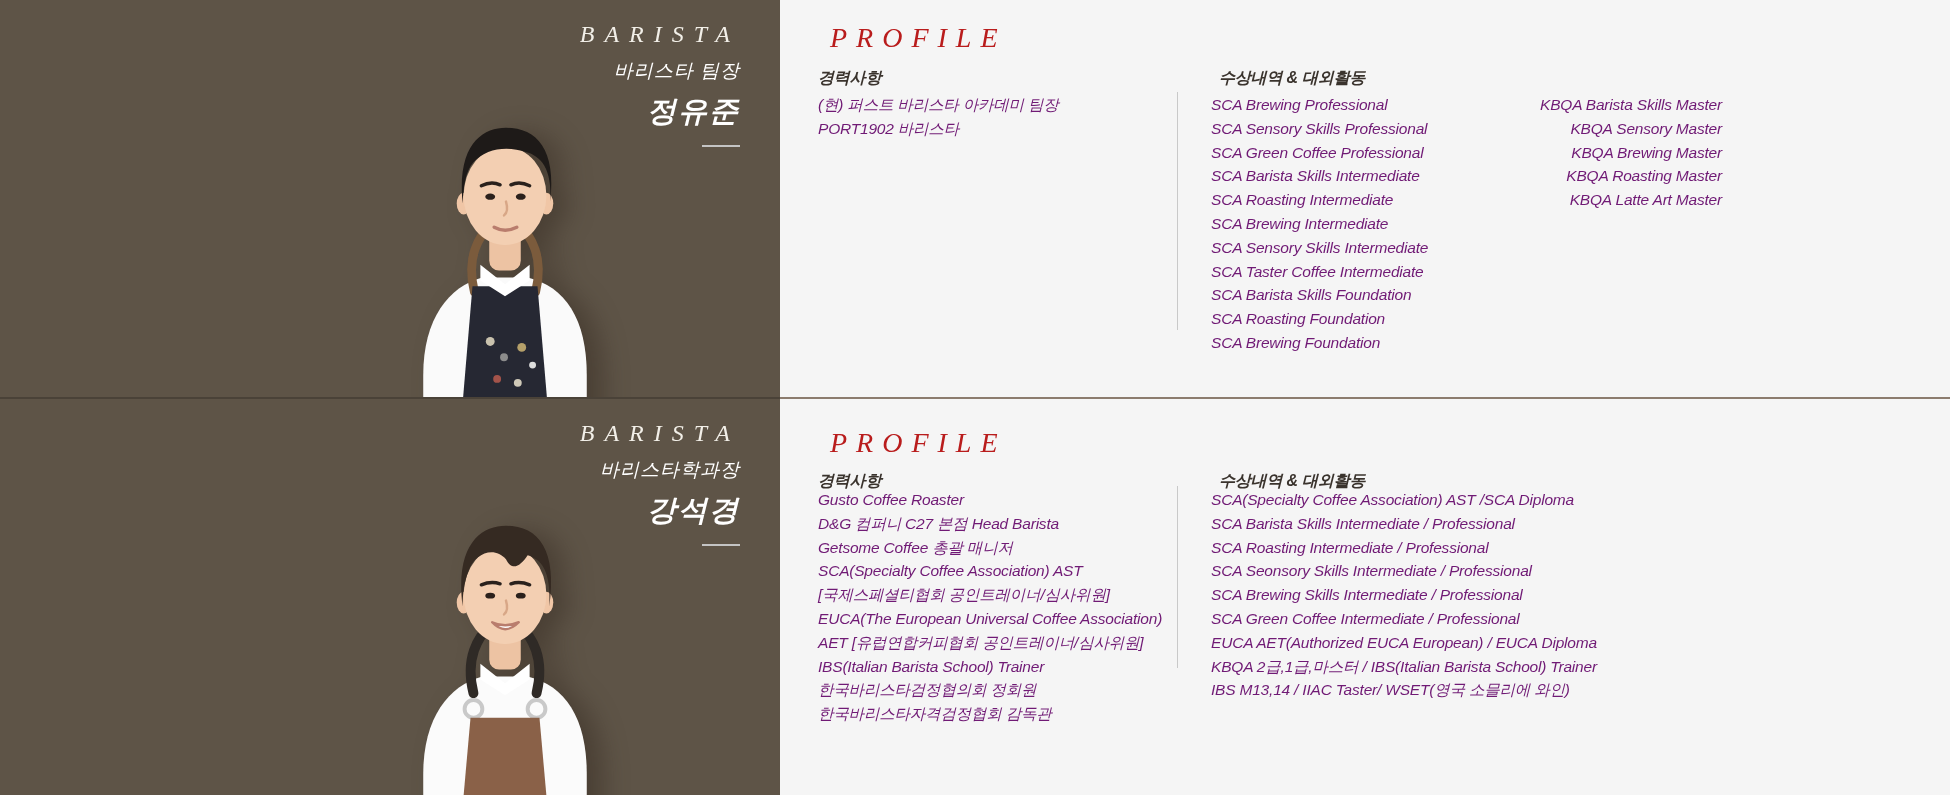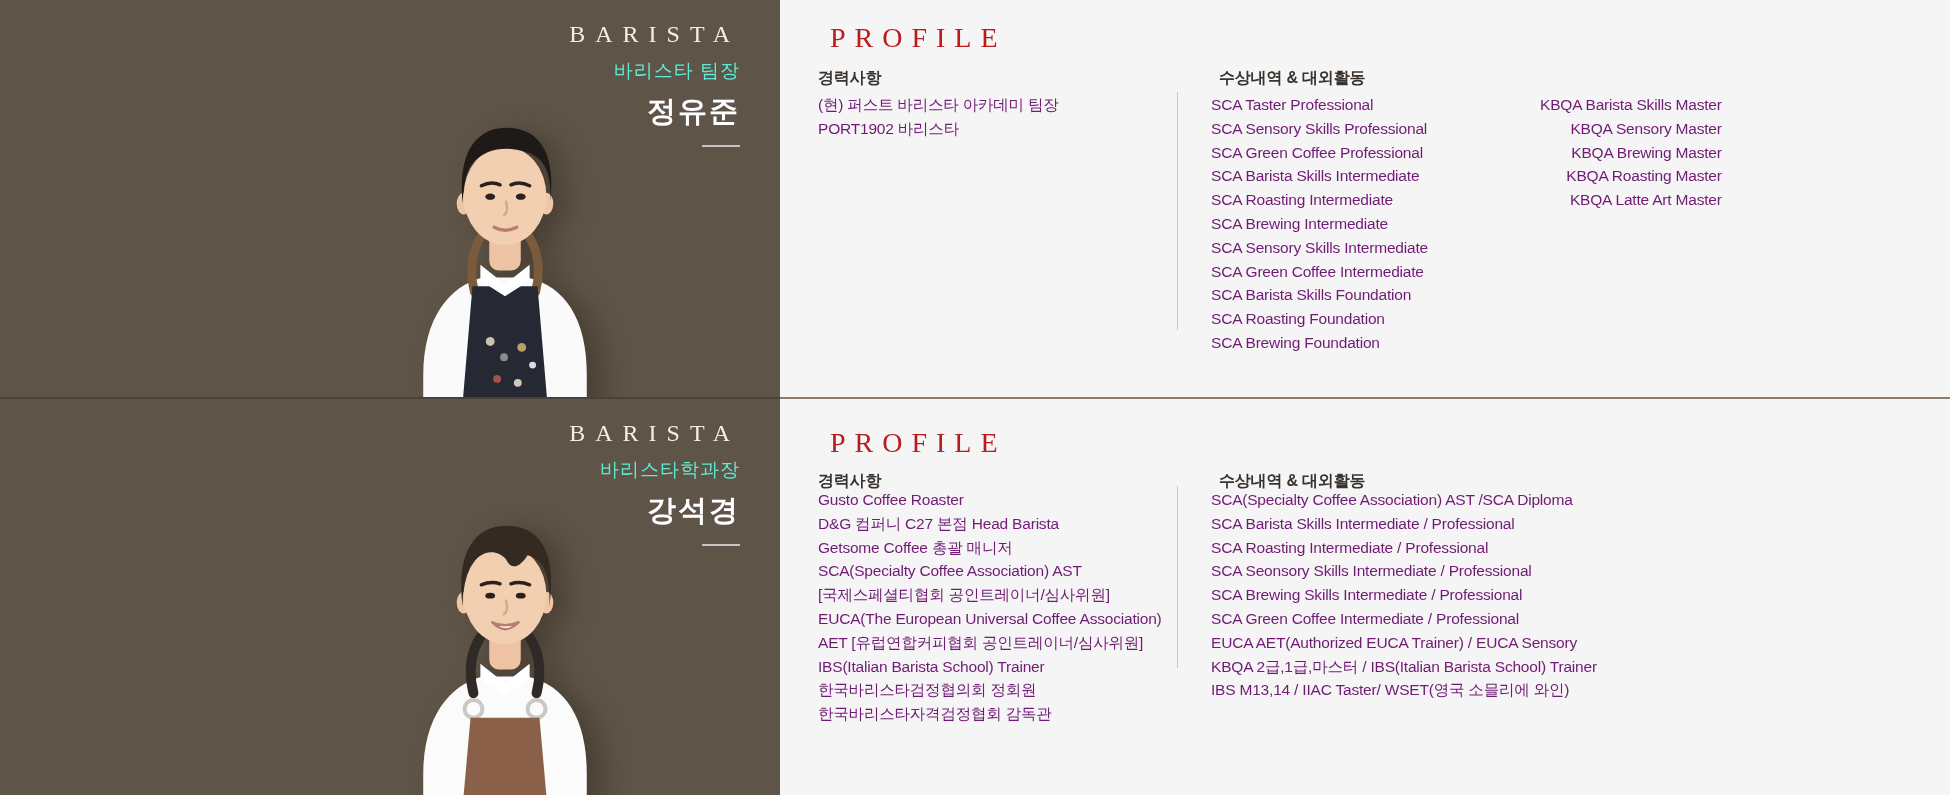--- a/index.html
+++ b/index.html
@@ -1,35 +1,35 @@
 <!DOCTYPE html>
 <html><head>
 <meta charset="utf-8">
 <style>
   html,body{margin:0;padding:0;background:#e9e9e9;}
   .page{
     position:relative;width:1950px;height:795px;overflow:hidden;
     background:#f5f5f5;font-family:"Liberation Sans","DejaVu Sans",sans-serif;
   }
-  .profile-row{position:absolute;left:0;width:1950px;height:498px;}
+  .profile-row{position:absolute;left:0;width:1950px;height:498px;font-style:italic;}
   .row-0{top:0;}
   .row-1{top:399px;}
   .row-divider{position:absolute;top:397px;left:0;width:1950px;height:2px;z-index:5;}
   .row-divider .seg-dark{position:absolute;left:0;top:0;width:780px;height:2px;background:#4a4238;}
   .row-divider .seg-light{position:absolute;left:780px;top:0;width:1170px;height:2px;background:#8c7c6e;}
 
   
   .photo-panel{position:absolute;left:0;top:0;width:780px;height:100%;background:#5e5447;overflow:hidden;}
   .person-svg{position:absolute;left:372px;bottom:0;width:266px;height:383px;
     filter:drop-shadow(16px 5px 13px rgba(48,38,28,0.45));}
   .id-block{position:absolute;right:40px;top:0;width:330px;text-align:right;}
   .banner{position:absolute;right:0;top:21px;width:330px;
     font-family:"Liberation Serif","DejaVu Serif",serif;
     font-size:24px;letter-spacing:10px;color:#f2efe8;white-space:nowrap;}
-  .role{position:absolute;right:0;top:58px;width:330px;font-size:19px;color:#5eead4;letter-spacing:1px;}
+  .role{position:absolute;right:0;top:58px;width:330px;font-size:19px;color:#ffffff;letter-spacing:1px;}
   .name{position:absolute;right:0;top:92px;width:330px;font-size:29px;font-weight:bold;color:#ffffff;letter-spacing:2px;}
   .name-underline{position:absolute;right:0;top:145px;width:38px;height:2px;background:#c4c4c4;}
 
   
   .info-panel{position:absolute;left:780px;top:0;width:1170px;height:100%;background:#f5f5f5;}
   .profile-title{position:absolute;left:50px;top:22px;
     font-family:"Liberation Serif","DejaVu Serif",serif;
     font-size:28px;letter-spacing:9px;color:#b91c1c;}
   .row-1 .profile-title{top:28px;}
   .col-heading{position:absolute;font-size:16px;font-weight:bold;color:#3a332d;letter-spacing:-0.2px;}
@@ -91,28 +91,28 @@
     <div class="info-panel">
       <div class="profile-title">PROFILE</div>
       <div class="col-heading career-heading">경력사항</div>
       <div class="list-col career-list">
           <div>(현) 퍼스트 바리스타 아카데미 팀장</div>
           <div>PORT1902 바리스타</div>
         </div>
       <div class="col-divider"></div>
       <div class="col-heading awards-heading">수상내역 &amp; 대외활동</div>
       <div class="list-col awards-list">
-          <div>SCA Taster Professional</div>
+          <div>SCA Brewing Professional</div>
           <div>SCA Sensory Skills Professional</div>
           <div>SCA Green Coffee Professional</div>
           <div>SCA Barista Skills Intermediate</div>
           <div>SCA Roasting Intermediate</div>
           <div>SCA Brewing Intermediate</div>
           <div>SCA Sensory Skills Intermediate</div>
-          <div>SCA Green Coffee Intermediate</div>
+          <div>SCA Taster Coffee Intermediate</div>
           <div>SCA Barista Skills Foundation</div>
           <div>SCA Roasting Foundation</div>
           <div>SCA Brewing Foundation</div>
         </div>
       <div class="list-col awards-list-col2">
           <div>KBQA Barista Skills Master</div>
           <div>KBQA Sensory Master</div>
           <div>KBQA Brewing Master</div>
           <div>KBQA Roasting Master</div>
           <div>KBQA Latte Art Master</div>
@@ -175,21 +175,21 @@
         </div>
       <div class="col-divider"></div>
       <div class="col-heading awards-heading">수상내역 &amp; 대외활동</div>
       <div class="list-col awards-list">
           <div>SCA(Specialty Coffee Association) AST /SCA Diploma</div>
           <div>SCA Barista Skills Intermediate / Professional</div>
           <div>SCA Roasting Intermediate / Professional</div>
           <div>SCA Seonsory Skills Intermediate / Professional</div>
           <div>SCA Brewing Skills Intermediate / Professional</div>
           <div>SCA Green Coffee Intermediate / Professional</div>
-          <div>EUCA AET(Authorized EUCA Trainer) / EUCA Sensory</div>
+          <div>EUCA AET(Authorized EUCA European) / EUCA Diploma</div>
           <div>KBQA 2급,1급,마스터 / IBS(Italian Barista School) Trainer</div>
           <div>IBS M13,14 / IIAC Taster/ WSET(영국 소믈리에 와인)</div>
         </div>
       <div class="list-col awards-list-col2"></div>
     </div>
   </section>
 
 </div>
 
 </body></html>

